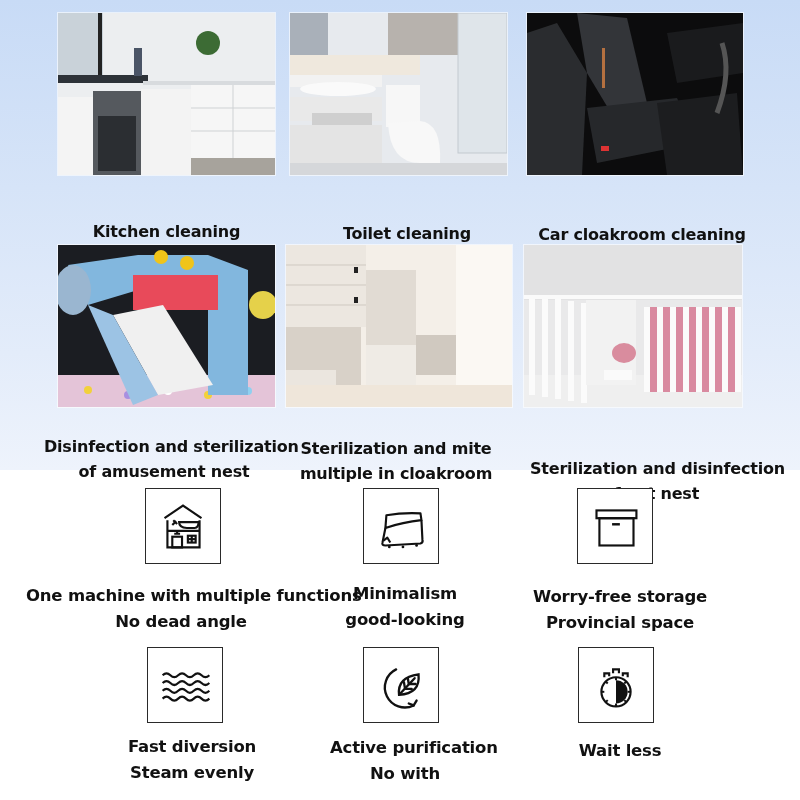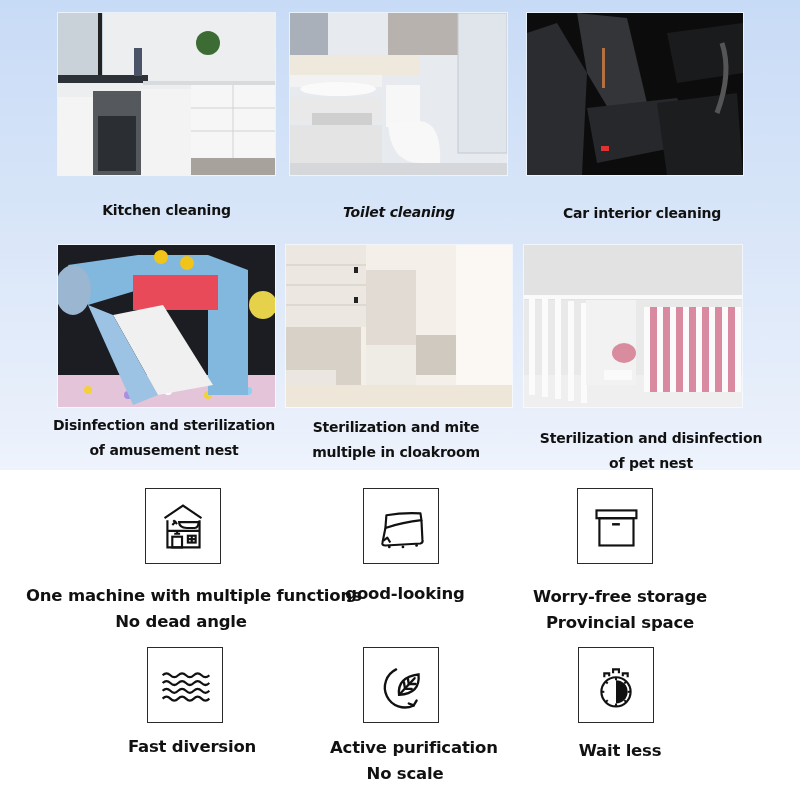--- a/index.html
+++ b/index.html
@@ -13,21 +13,21 @@
       position: absolute; left: 0; top: 0; width: 800px; height: 470px;
       background: linear-gradient(180deg, #c8dbf6 0%, #d6e4f8 40%, #e3ecfa 75%, #eef3fc 100%);
     }
     .scene {
       position: absolute; overflow: hidden;
       box-shadow: 0 0 0 1px rgba(255,255,255,0.6);
     }
     .scene svg { display: block; width: 100%; height: 100%; }
     .caption {
       position: absolute; text-align: center; font-weight: bold;
-      font-size: 14px; line-height: 25px; letter-spacing: -0.2px; white-space: nowrap;
+      font-size: 16px; line-height: 25px; letter-spacing: -0.2px; white-space: nowrap; margin-top: 21px;
     }
     .caption span { display: block; }
     .icon-box {
       position: absolute; width: 76px; height: 76px;
       border: 1.5px solid #2a2a2a; background: #fff; box-sizing: border-box;
     }
     .icon-box svg { position: absolute; left: 0; top: 0; width: 100%; height: 100%; }
     .feat {
       position: absolute; text-align: center; font-size: 16.5px; line-height: 26px;
       font-weight: 600; white-space: nowrap; letter-spacing: -0.2px;
@@ -86,25 +86,25 @@
     <path d="M140 20 L216 10 L216 60 L150 70 Z" fill="#1a1b1d"></path>
     <rect x="75" y="35" width="3" height="40" fill="#b47040"></rect>
     <path d="M195 30 Q205 60 190 100" stroke="#555" stroke-width="5" fill="none"></path>
     <rect x="74" y="133" width="8" height="5" fill="#d33"></rect>
   </svg>
 </div>
 
 <div class="caption" style="left:58px;top:198px;width:217px;">
   <span>Kitchen cleaning</span>
 </div>
-<div class="caption" style="left:296px;top:200px;width:206px;font-style:italic;">
+<div class="caption" style="left:304px;top:200px;width:206px;">
   <span>Toilet cleaning</span>
 </div>
 <div class="caption" style="left:527px;top:201px;width:230px;">
-  <span>Car interior cleaning</span>
+  <span>Car cloakroom cleaning</span>
 </div>
 
 <div class="scene" style="left:58px;top:245px;width:217px;height:162px;">
   <svg viewBox="0 0 217 162" preserveAspectRatio="none">
     <rect width="217" height="162" fill="#1b1d22"></rect>
     <rect x="0" y="130" width="217" height="32" fill="#e4c4d8"></rect>
     <circle cx="30" cy="145" r="4" fill="#f2d13a"></circle>
       <circle cx="70" cy="150" r="4" fill="#a88fe0"></circle>
     <circle cx="110" cy="146" r="4" fill="#fff"></circle>
       <circle cx="150" cy="150" r="4" fill="#f2d13a"></circle>
@@ -168,21 +168,21 @@
 </div>
 
 <div class="caption" style="left:44px;top:413px;width:240px;">
   <span>Disinfection and sterilization</span>
   <span>of amusement nest</span>
 </div>
 <div class="caption" style="left:296px;top:415px;width:200px;">
   <span>Sterilization and mite</span>
   <span>multiple in cloakroom</span>
 </div>
-<div class="caption" style="left:530px;top:426px;width:242px;">
+<div class="caption" style="left:530px;top:435px;width:242px;">
   <span>Sterilization and disinfection</span>
   <span>of pet nest</span>
 </div>
 
 <div class="icon-box" style="left:145px;top:488px;">
   <svg viewBox="0 0 76 76">
     <g fill="none" stroke="#111" stroke-width="2.2">
       <path d="M19 30 L38 17 L57 30"></path>
       <path d="M22 32 L22 60 L55 60 L55 32"></path>
       <line x1="22" y1="43" x2="55" y2="43"></line>
@@ -218,20 +218,21 @@
     </g>
     <rect x="35" y="35" width="8" height="2.5" fill="#111"></rect>
   </svg>
 </div>
 
 <div class="feat" style="left:26px;top:583px;width:310px;">
   <span>One machine with multiple functions</span>
   <span>No dead angle</span>
 </div>
 <div class="feat" style="left:340px;top:581px;width:130px;">
+  <span>Minimalism</span>
   <span>good-looking</span>
 </div>
 <div class="feat" style="left:530px;top:584px;width:180px;">
   <span>Worry-free storage</span>
   <span>Provincial space</span>
 </div>
 
 <div class="icon-box" style="left:147px;top:647px;">
   <svg viewBox="0 0 76 76">
     <g fill="none" stroke="#111" stroke-width="2.2">
@@ -270,20 +271,21 @@
       <line x1="27.4" y1="34.4" x2="29.5" y2="36.5"></line>
         <line x1="48.6" y1="34.4" x2="46.5" y2="36.5"></line>
       <line x1="27.4" y1="55.6" x2="29.5" y2="53.5"></line>
         <line x1="48.6" y1="55.6" x2="46.5" y2="53.5"></line>
     </g>
   </svg>
 </div>
 
 <div class="feat" style="left:117px;top:734px;width:150px;">
   <span>Fast diversion</span>
+  <span>Steam evenly</span>
 </div>
 <div class="feat" style="left:330px;top:735px;width:150px;">
   <span>Active purification</span>
-  <span>No scale</span>
+  <span>No with</span>
 </div>
 <div class="feat" style="left:545px;top:738px;width:150px;">
   <span>Wait less</span>
 </div>
 
 </body></html>

